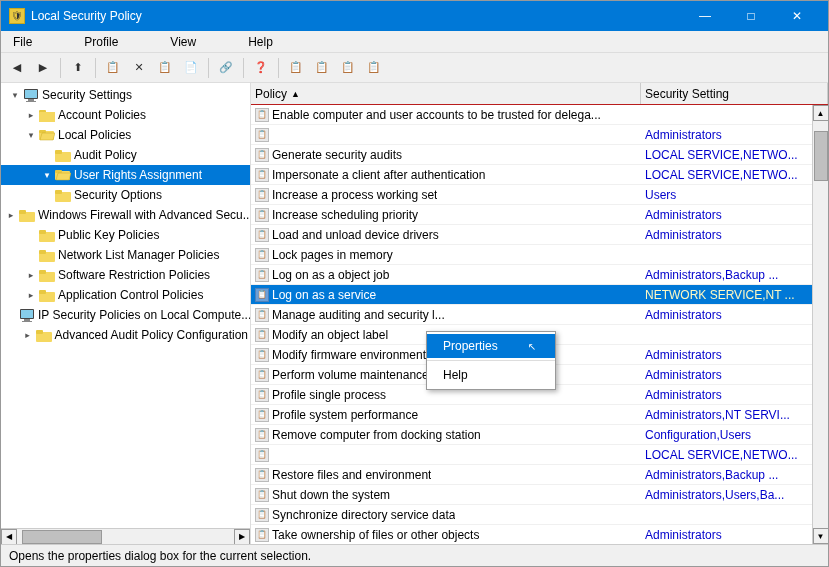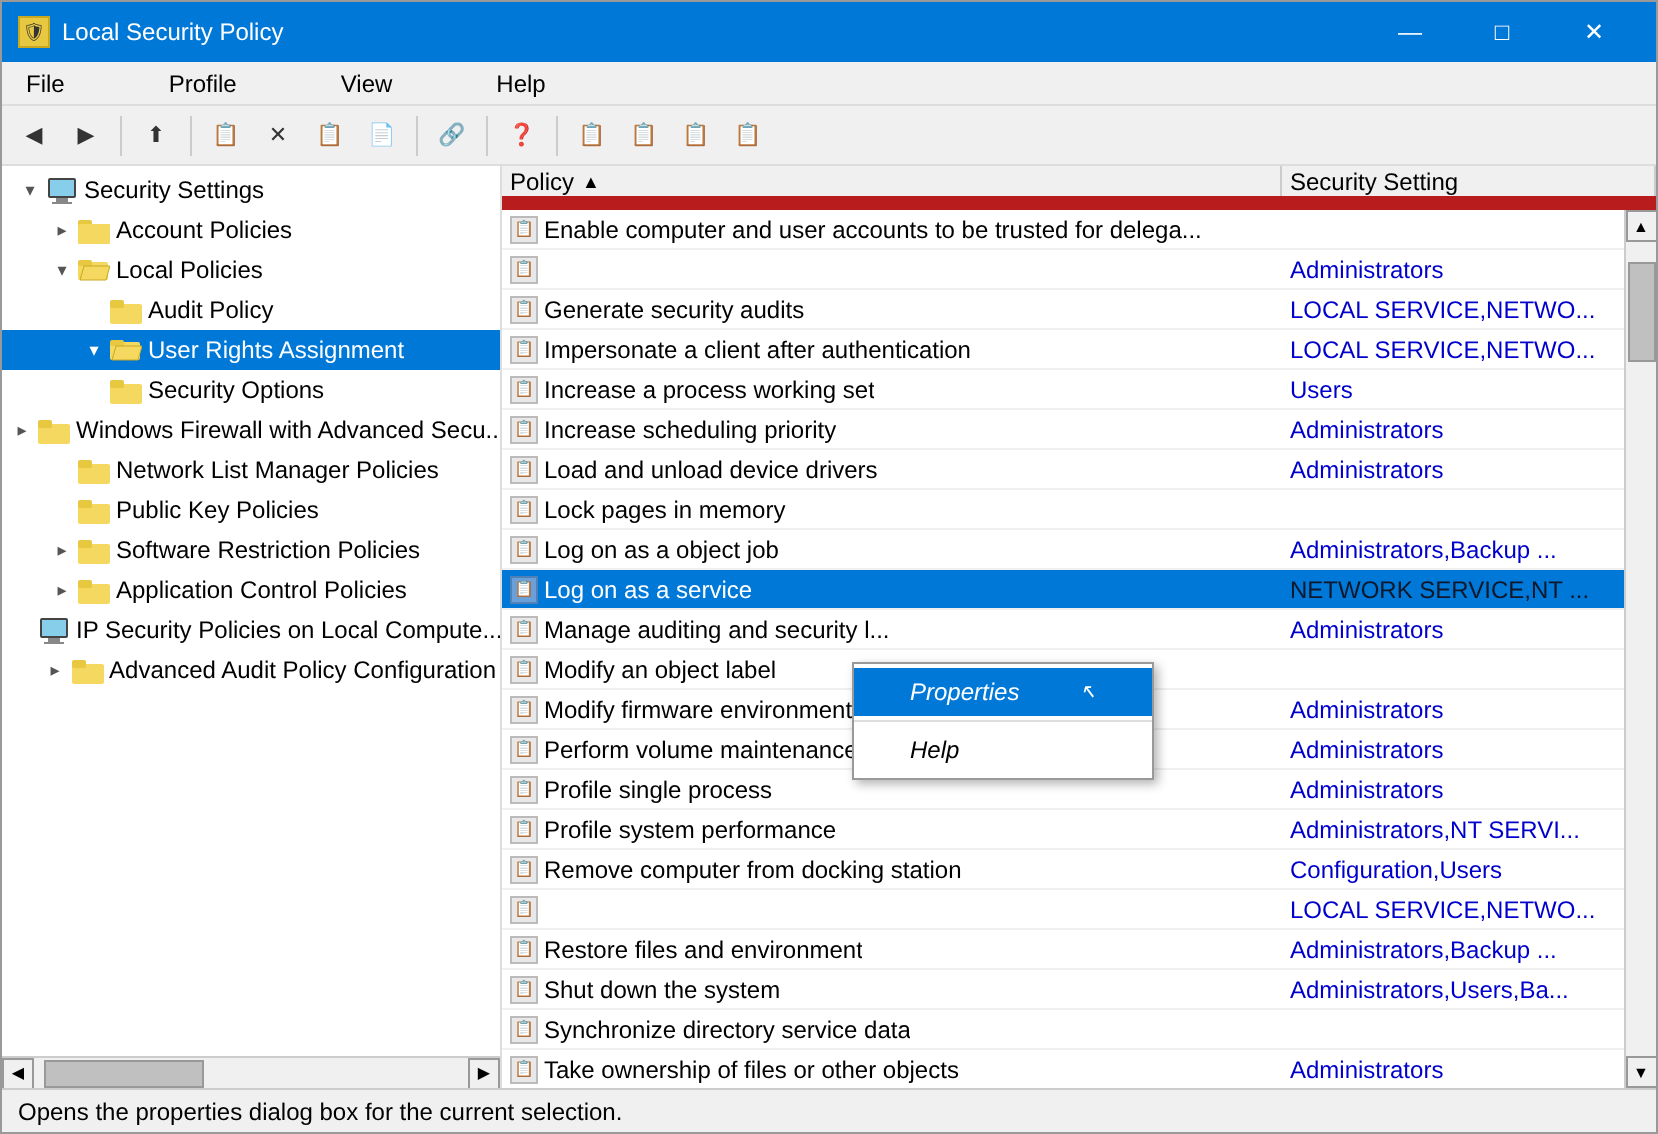--- a/index.html
+++ b/index.html
@@ -33,40 +33,40 @@
     .tree-item.selected { background: #0078d7; color: white; }
     .tree-indent { display: inline-block; }
     .tree-expand { width: 16px; height: 16px; display: inline-flex; align-items: center; justify-content: center; font-size: 9px; color: #555; cursor: pointer; flex-shrink: 0; }
     .tree-icon { width: 16px; height: 16px; display: inline-flex; align-items: center; justify-content: center; margin-right: 3px; flex-shrink: 0; }
     .tree-label { font-size: 12px; }
     
     
     .right-panel { flex: 1; display: flex; flex-direction: column; background: white; overflow: hidden; position: relative; }
     
     
-    .col-headers { display: flex; height: 22px; background: #f0f0f0; border-bottom: 7px solid #b91c1c; flex-shrink: 0; }
+    .col-headers { display: flex; height: 22px; background: #f0f0f0; border-bottom: 1px solid #b91c1c; flex-shrink: 0; }
     .col-header { border-right: 1px solid #ccc; display: flex; align-items: center; padding: 0 4px; font-size: 12px; cursor: pointer; user-select: none; }
     .col-policy { width: 390px; }
     .col-setting { flex: 1; }
     .col-sort-arrow { margin-left: 4px; font-size: 9px; }
     
     
     .table-content { flex: 1; overflow-y: auto; overflow-x: hidden; }
     .table-row { display: flex; height: 20px; align-items: center; border-bottom: 1px solid #f0f0f0; cursor: pointer; }
     .table-row.selected { background: #0078d7; color: white; }
     .table-row.selected .setting-cell { color: white; }
     .policy-cell { width: 390px; display: flex; align-items: center; padding: 0 4px; gap: 3px; white-space: nowrap; overflow: hidden; font-size: 12px; }
     .policy-icon { width: 14px; height: 14px; background: #e8e8e8; border: 1px solid #bbb; flex-shrink: 0; display: flex; align-items: center; justify-content: center; font-size: 8px; }
     .policy-text { overflow: hidden; text-overflow: ellipsis; white-space: nowrap; }
     .setting-cell { flex: 1; padding: 0 4px; font-size: 12px; white-space: nowrap; overflow: hidden; text-overflow: ellipsis; color: #0000cc; }
     .setting-cell.empty { color: #333; }
     
     
     .context-menu { position: absolute; background: white; border: 1px solid #999; box-shadow: 2px 2px 5px rgba(0,0,0,0.3); z-index: 100; min-width: 130px; padding: 2px 0; }
-    .context-menu-item { padding: 5px 28px; cursor: pointer; font-size: 12px; display: flex; align-items: center; font-style: italic; }
+    .context-menu-item { padding: 5px 16px; cursor: pointer; font-size: 12px; display: flex; align-items: center; }
     .context-menu-item.highlighted { background: #0078d7; color: white; }
     .context-menu-separator { height: 1px; background: #ddd; margin: 2px 0; }
     
     
     .status-bar { height: 22px; background: #f0f0f0; border-top: 1px solid #ccc; display: flex; align-items: center; padding: 0 8px; font-size: 12px; flex-shrink: 0; }
     ::-webkit-scrollbar { width: 16px; height: 16px; }
     ::-webkit-scrollbar-track { background: #f0f0f0; }
     ::-webkit-scrollbar-thumb { background: #c0c0c0; border: 1px solid #999; }
     ::-webkit-scrollbar-button { background: #f0f0f0; border: 1px solid #999; height: 16px; width: 16px; }
     
@@ -226,33 +226,33 @@
 
         <div class="tree-item">
           <span class="tree-indent" style="width:20px"></span>
           <span class="tree-expand" style="color:transparent">▸</span>
           <span class="tree-icon">
             <svg width="16" height="14" viewBox="0 0 16 14">
               <rect x="0" y="4" width="16" height="10" fill="#f5d860" rx="1"></rect>
               <rect x="0" y="2" width="7" height="4" fill="#e8c840" rx="1"></rect>
             </svg>
           </span>
+          <span class="tree-label">Public Key Policies</span>
+        </div>
+
+        <div class="tree-item">
+          <span class="tree-indent" style="width:20px"></span>
+          <span class="tree-expand" style="color:transparent">▸</span>
+          <span class="tree-icon">
+            <svg width="16" height="14" viewBox="0 0 16 14">
+              <rect x="0" y="4" width="16" height="10" fill="#f5d860" rx="1"></rect>
+              <rect x="0" y="2" width="7" height="4" fill="#e8c840" rx="1"></rect>
+            </svg>
+          </span>
           <span class="tree-label">Network List Manager Policies</span>
-        </div>
-
-        <div class="tree-item">
-          <span class="tree-indent" style="width:20px"></span>
-          <span class="tree-expand" style="color:transparent">▸</span>
-          <span class="tree-icon">
-            <svg width="16" height="14" viewBox="0 0 16 14">
-              <rect x="0" y="4" width="16" height="10" fill="#f5d860" rx="1"></rect>
-              <rect x="0" y="2" width="7" height="4" fill="#e8c840" rx="1"></rect>
-            </svg>
-          </span>
-          <span class="tree-label">Public Key Policies</span>
         </div>
 
         <div class="tree-item">
           <span class="tree-indent" style="width:20px"></span>
           <span class="tree-expand">▸</span>
           <span class="tree-icon">
             <svg width="16" height="14" viewBox="0 0 16 14">
               <rect x="0" y="4" width="16" height="10" fill="#f5d860" rx="1"></rect>
               <rect x="0" y="2" width="7" height="4" fill="#e8c840" rx="1"></rect>
             </svg>
@@ -394,21 +394,21 @@
                 <span class="policy-text">Log on as a object job</span>
               </div>
               <div class="setting-cell">Administrators,Backup ...</div>
             </div>
 
             <div class="table-row selected">
               <div class="policy-cell">
                 <div class="policy-icon" style="background:#6a9fd8; border-color:#5080b8;">📋</div>
                 <span class="policy-text">Log on as a service</span>
               </div>
-              <div class="setting-cell" style="color:#0f172a;">NETWORK SERVICE,NT ...</div>
+              <div class="setting-cell" style="color:#fef9c3;">NETWORK SERVICE,NT ...</div>
             </div>
 
             <div class="table-row">
               <div class="policy-cell">
                 <div class="policy-icon">📋</div>
                 <span class="policy-text">Manage auditing and security l...</span>
               </div>
               <div class="setting-cell">Administrators</div>
             </div>
 

